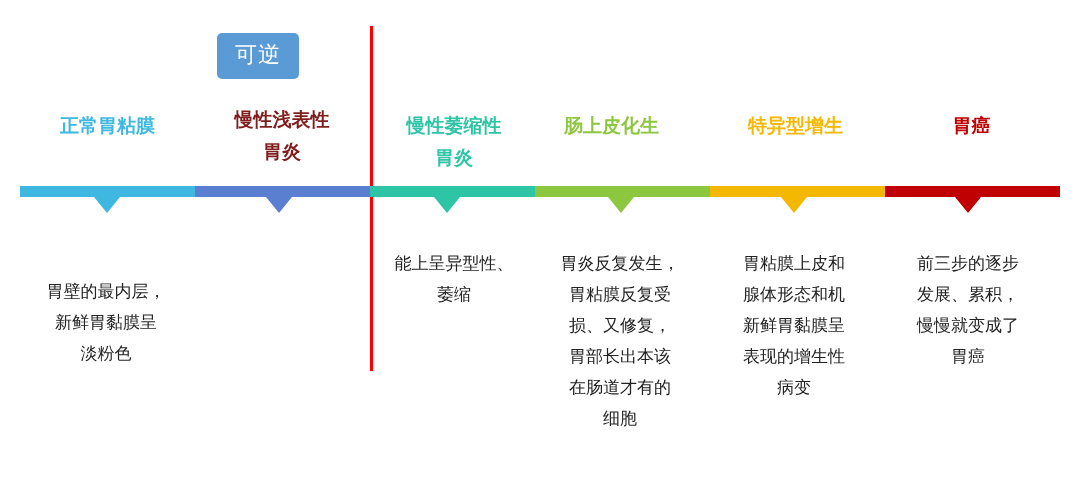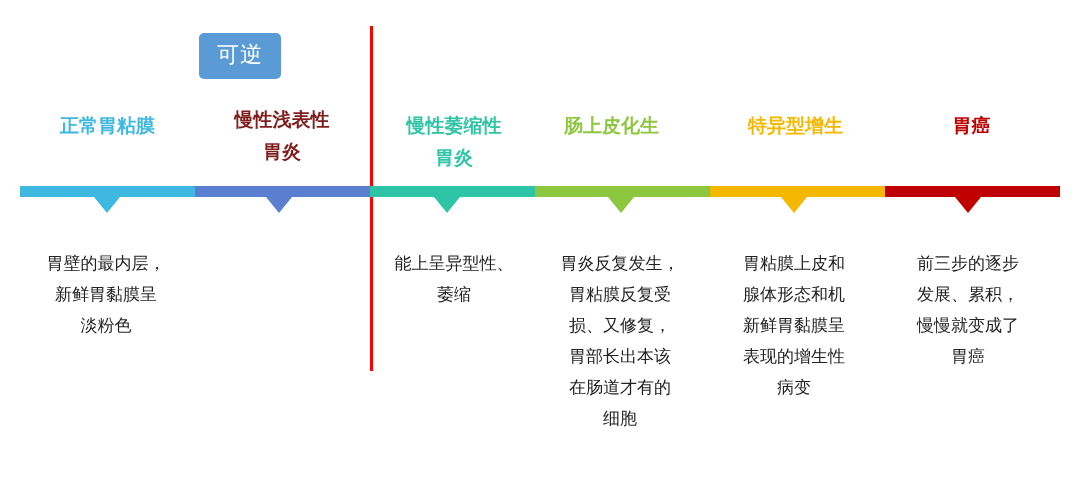--- a/index.html
+++ b/index.html
@@ -25,20 +25,21 @@
   .badge {
     position: absolute;
     background: #5b9bd5;
     color: #ffffff;
     font-size: 22px;
     line-height: 1;
     padding: 11px 18px 13px 18px;
     border-radius: 5px;
     white-space: nowrap;
     letter-spacing: 1px;
+    margin-left: 18px;
   }
   .badge.reversible { left: 199px; top: 33px; }
   .badge.irreversible { left: 426px; top: 33px; }
 
   
   .divider {
     position: absolute;
     left: 370px;
     top: 26px;
     width: 3px;
@@ -109,21 +110,21 @@
 
   <div class="stage-title" style="left:20px;  width:175px; top:110px; color:#3eb8e0;">正常胃粘膜</div>
   <div class="stage-title" style="left:192px; width:180px; top:104px; color:#7f1d1d;">慢性浅表性
 胃炎</div>
   <div class="stage-title" style="left:368px; width:172px; top:110px; color:#2ec4a6;">慢性萎缩性
 胃炎</div>
   <div class="stage-title" style="left:524px; width:175px; top:110px; color:#8dc63f;">肠上皮化生</div>
   <div class="stage-title" style="left:708px; width:175px; top:110px; color:#f5b800;">特异型增生</div>
   <div class="stage-title" style="left:884px; width:175px; top:110px; color:#c00000;">胃癌</div>
 
-  <div class="desc" style="left:18px;  width:176px;">胃壁的最内层，
+  <div class="desc" style="left:18px;  width:176px;margin-top:28px;">胃壁的最内层，
 新鲜胃黏膜呈
 淡粉色</div>
   <div class="desc" style="left:366px; width:176px;">能上呈异型性、
 萎缩</div>
   <div class="desc" style="left:532px; width:176px;">胃炎反复发生，
 胃粘膜反复受
 损、又修复，
 胃部长出本该
 在肠道才有的
 细胞</div>

